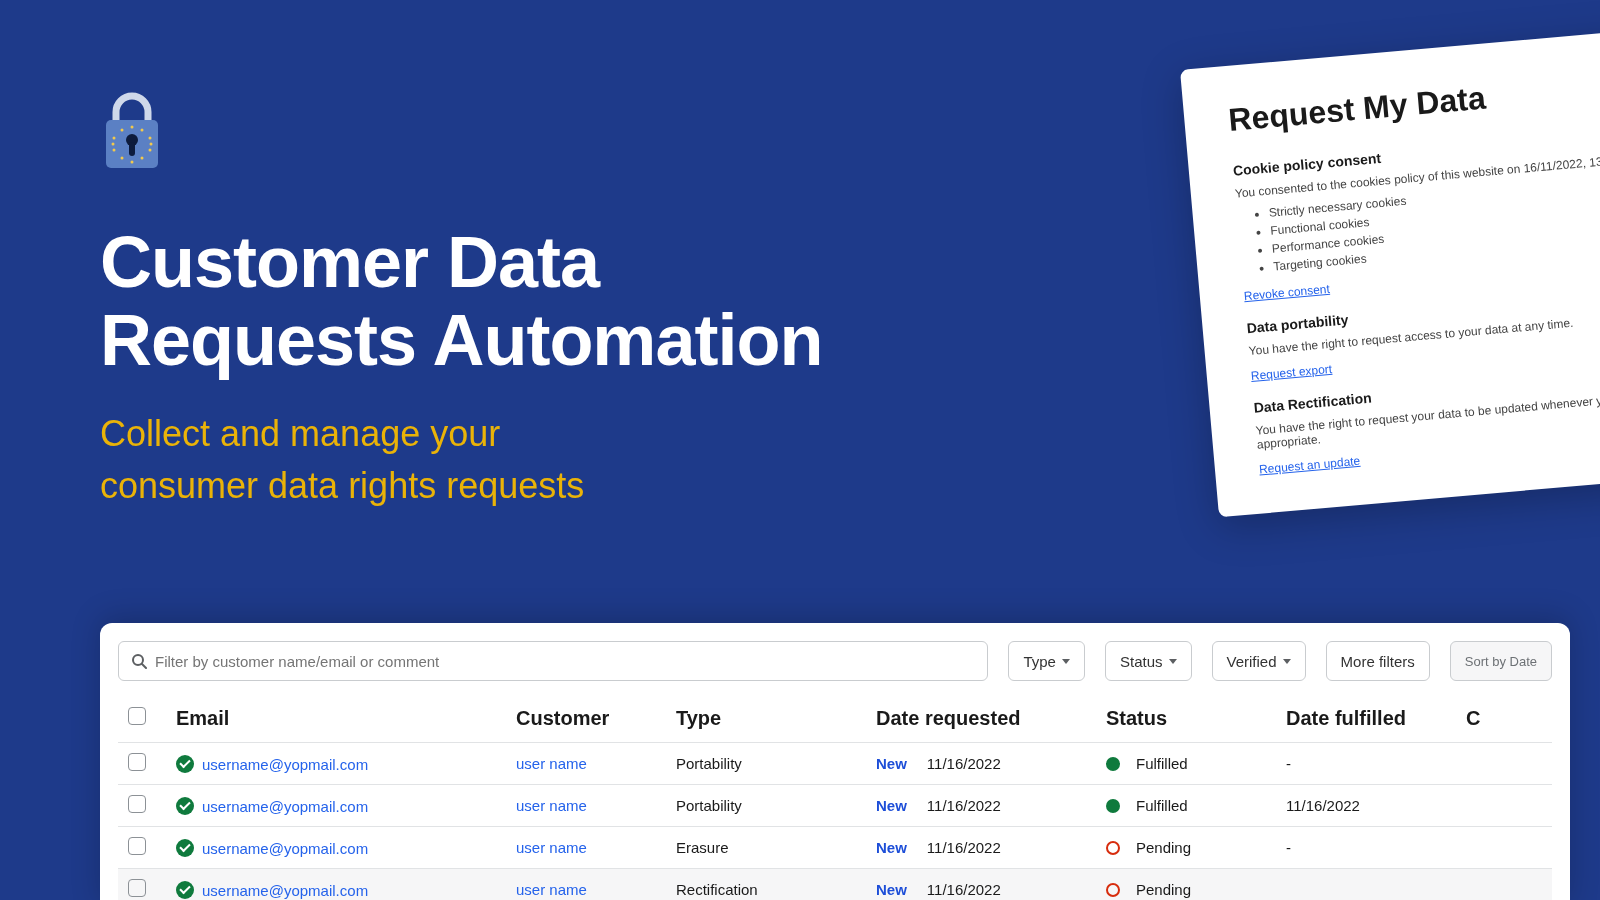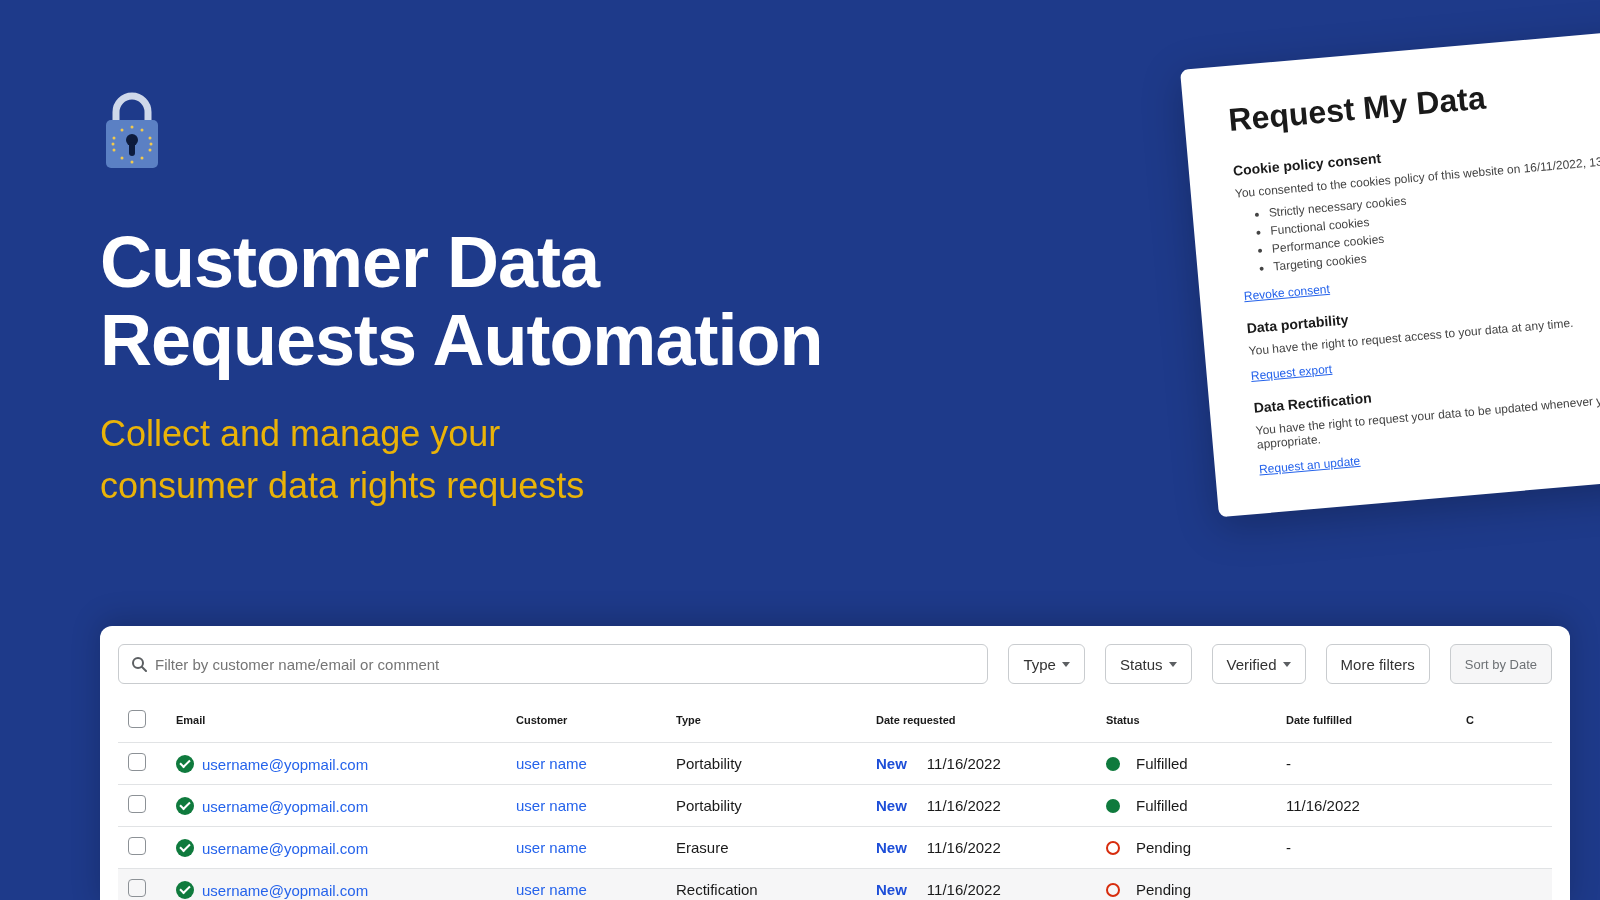--- a/index.html
+++ b/index.html
@@ -136,21 +136,21 @@
 }
 .caret-down {
   width: 0; height: 0;
   border-left: 4px solid transparent;
   border-right: 4px solid transparent;
   border-top: 5px solid #5c5f62;
 }
 table { width: 100%; border-collapse: collapse; }
 th {
   text-align: left;
-  font-size: 11px;
+  font-size: 20px;
   font-weight: 600;
   color: #1a1a1a;
   padding: 12px 10px;
   border-bottom: 1px solid #e1e3e5;
 }
 td {
   font-size: 15px;
   color: #1a1a1a;
   padding: 10px 10px;
   border-bottom: 1px solid #e1e3e5;

